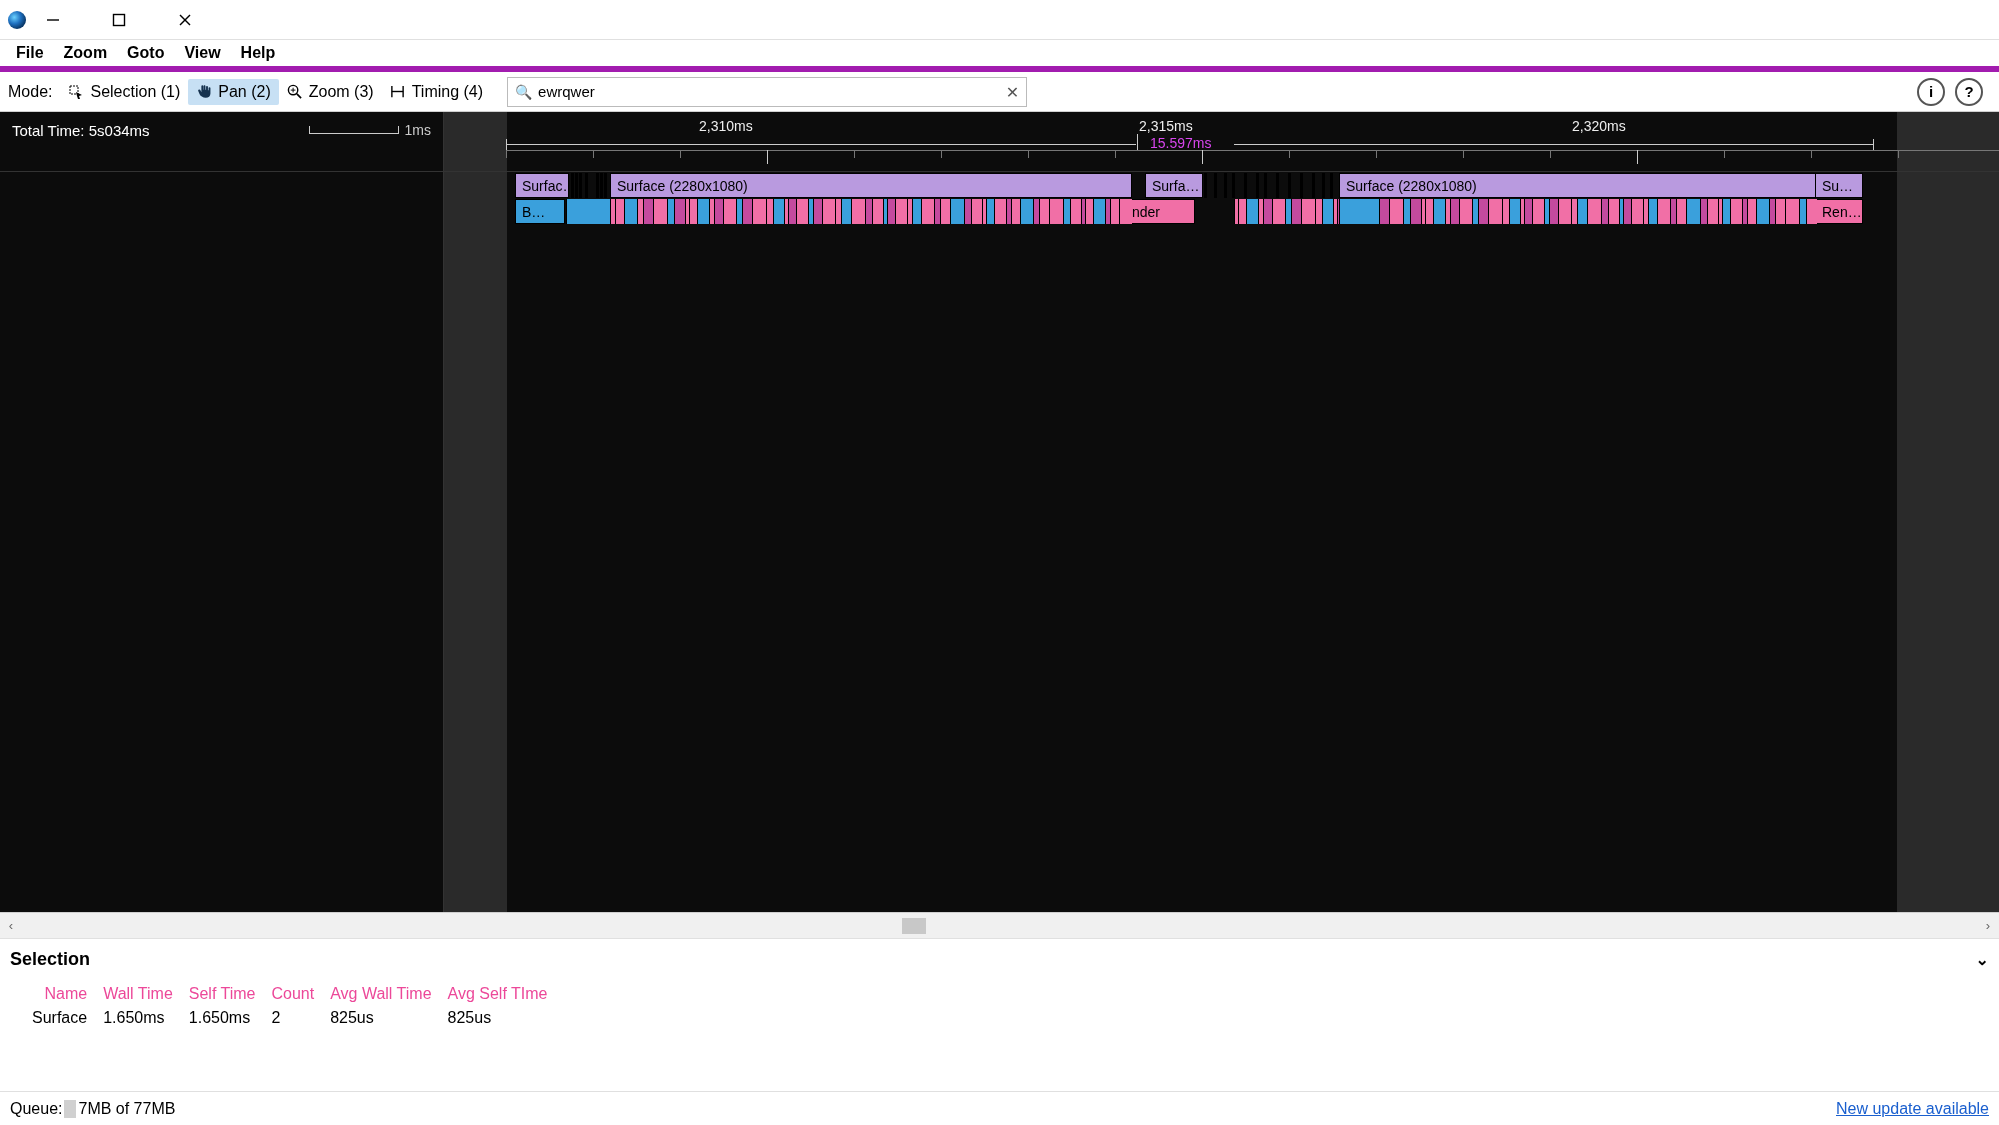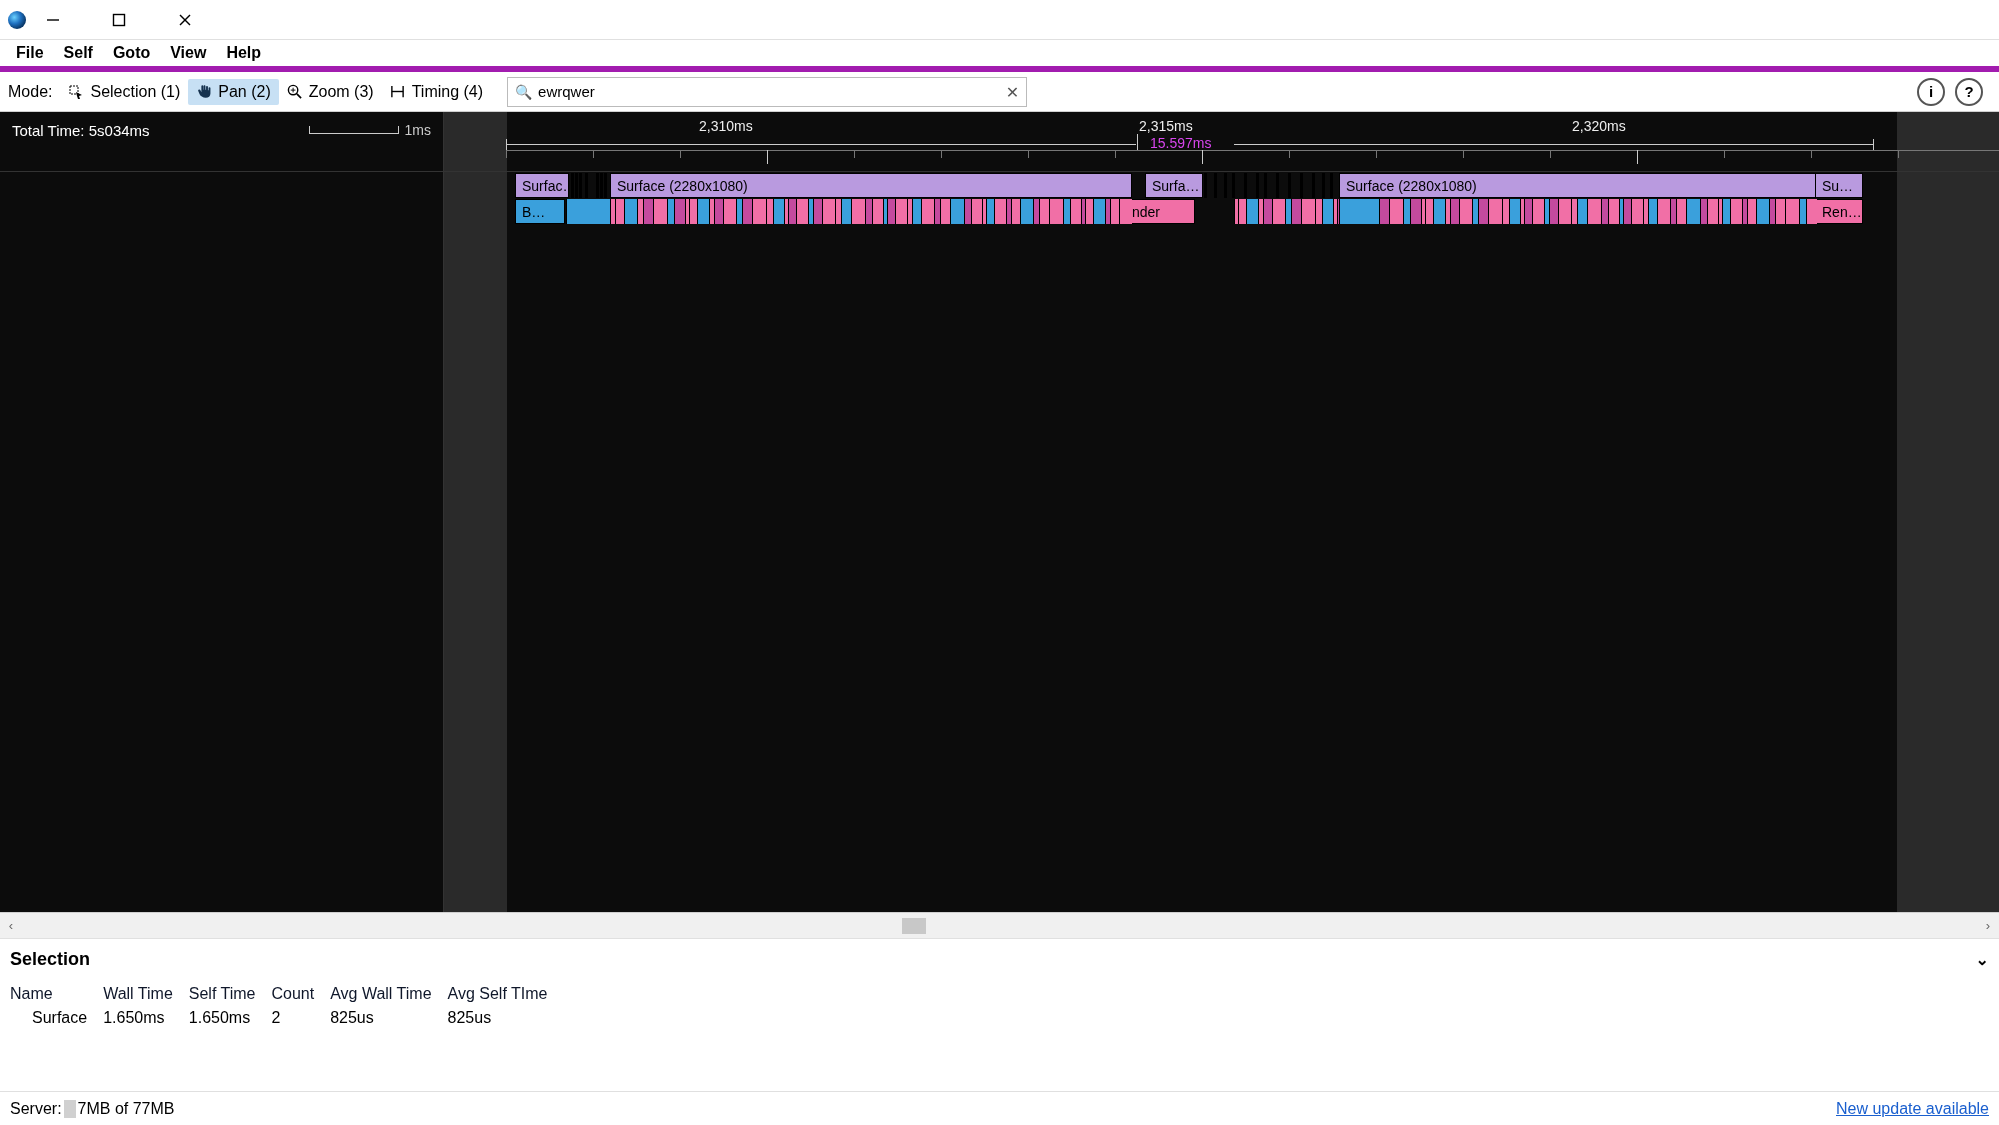--- a/index.html
+++ b/index.html
@@ -57,21 +57,21 @@
   .hscroll { height:26px; background:#f0f0f0; border-top:1px solid #d0d0d0; position:relative; display:flex; align-items:center;}
   .hscroll .arrow { width:22px; text-align:center; color:#666; cursor:pointer;}
   .hscroll .trough { flex:1; position:relative; height:100%;}
   .hscroll .thumb { position:absolute; top:5px; height:16px; background:#c8c8c8; }
 
   .sel-hdr { height:42px; display:flex; align-items:center; padding:0 10px; font-size:18px; font-weight:600; border-top:1px solid #e0e0e0;}
   .sel-hdr .chev { margin-left:auto; cursor:pointer; font-size:16px;}
   .sel-body { padding: 2px 10px 14px 10px; font-size:16px;}
   .sel-body table { border-collapse:collapse;}
   .sel-body th, .sel-body td { text-align:left; padding: 3px 16px 3px 0; font-weight:400;}
-  .sel-body th { color:#0f172a; font-weight:400;}
+  .sel-body th { color:#ec4899; font-weight:400;text-align:right;}
   .sel-body tbody td:first-child { padding-left:22px;}
 
   .statusbar { position:absolute; bottom:0; left:0; right:0; height:34px; border-top:1px solid #e0e0e0; display:flex; align-items:center; padding:0 10px; font-size:16px;}
   .statusbar .mem-bar { display:inline-block; width:12px; height:18px; background:#d0d0d0; margin:0 2px; vertical-align:middle;}
   .statusbar .update { margin-left:auto; color:#1a5fce; text-decoration:underline; cursor:pointer;}
 </style>
 </head>
 <body>
 
 <div class="titlebar">
@@ -91,21 +91,21 @@
         <svg width="14" height="14">
           <line x1="2" y1="2" x2="12" y2="12"></line>
           <line x1="12" y1="2" x2="2" y2="12"></line>
         </svg>
       </div>
   </div>
 </div>
 
 <div class="menubar">
   <span>File</span>
-  <span>Self</span>
+  <span>Zoom</span>
   <span>Goto</span>
   <span>View</span>
   <span>Help</span>
 </div>
 
 <div class="toolbar">
   <span class="modelabel">Mode:</span>
   <div class="tool-btn">
     <span class="ticon">
         <svg width="14" height="14" viewBox="0 0 14 14">
@@ -400,17 +400,17 @@
           <td>1.650ms</td>
           <td>2</td>
           <td>825us</td>
           <td>825us</td>
         </tr>
       </tbody>
   </table>
 </div>
 
 <div class="statusbar">
-  <span>Server:</span>
+  <span>Queue:</span>
   <span class="mem-bar"></span>
   <span>7MB of 77MB</span>
   <a class="update">New update available</a>
 </div>
 
 </body></html>

